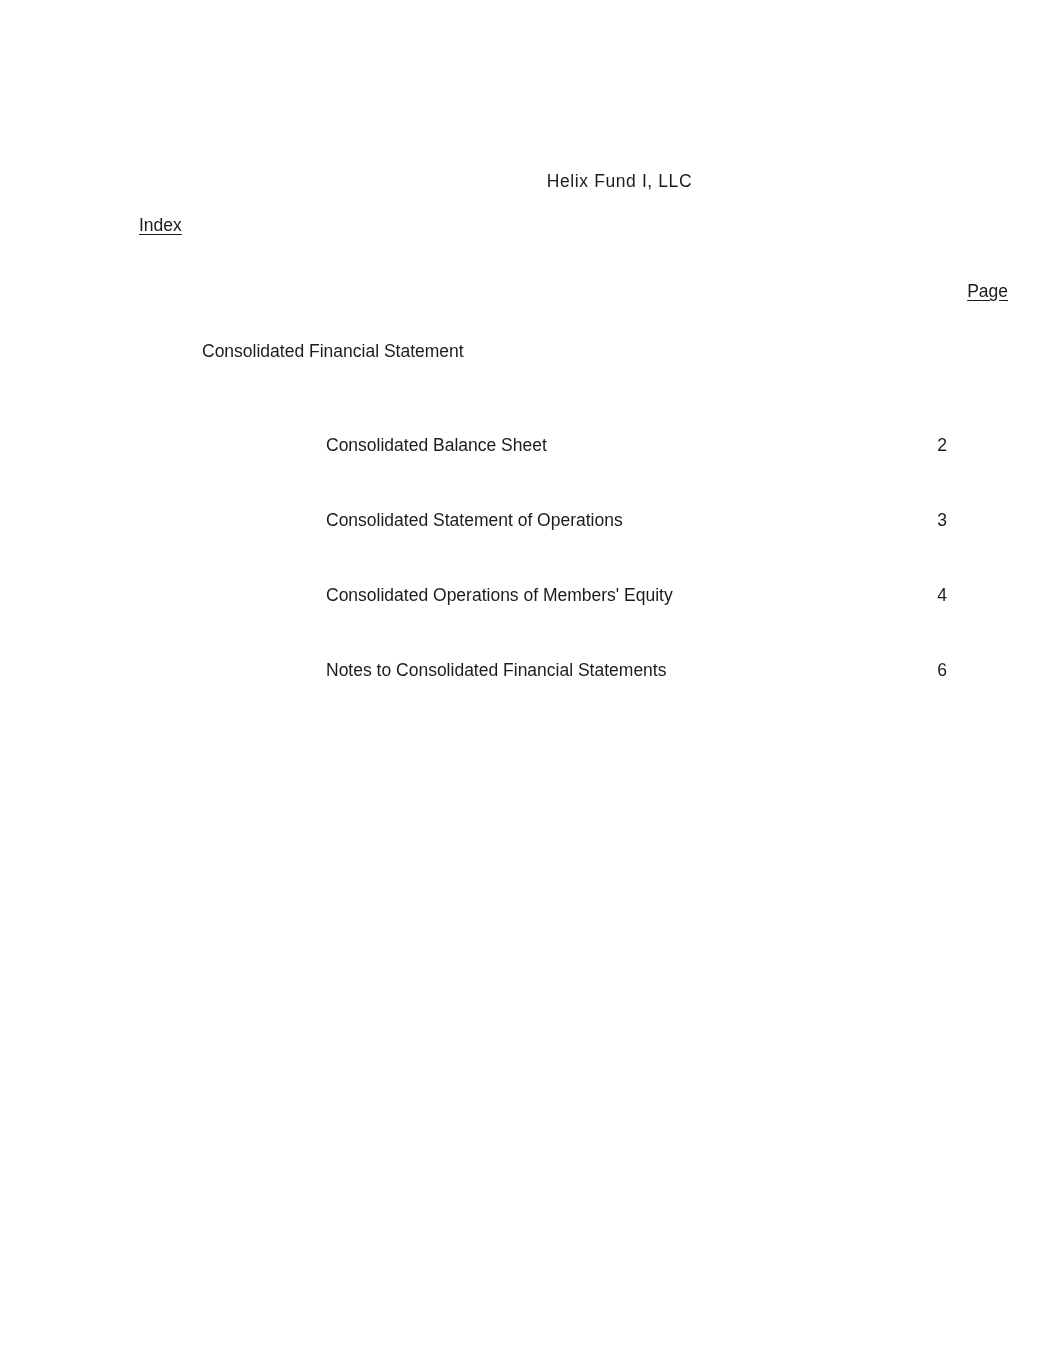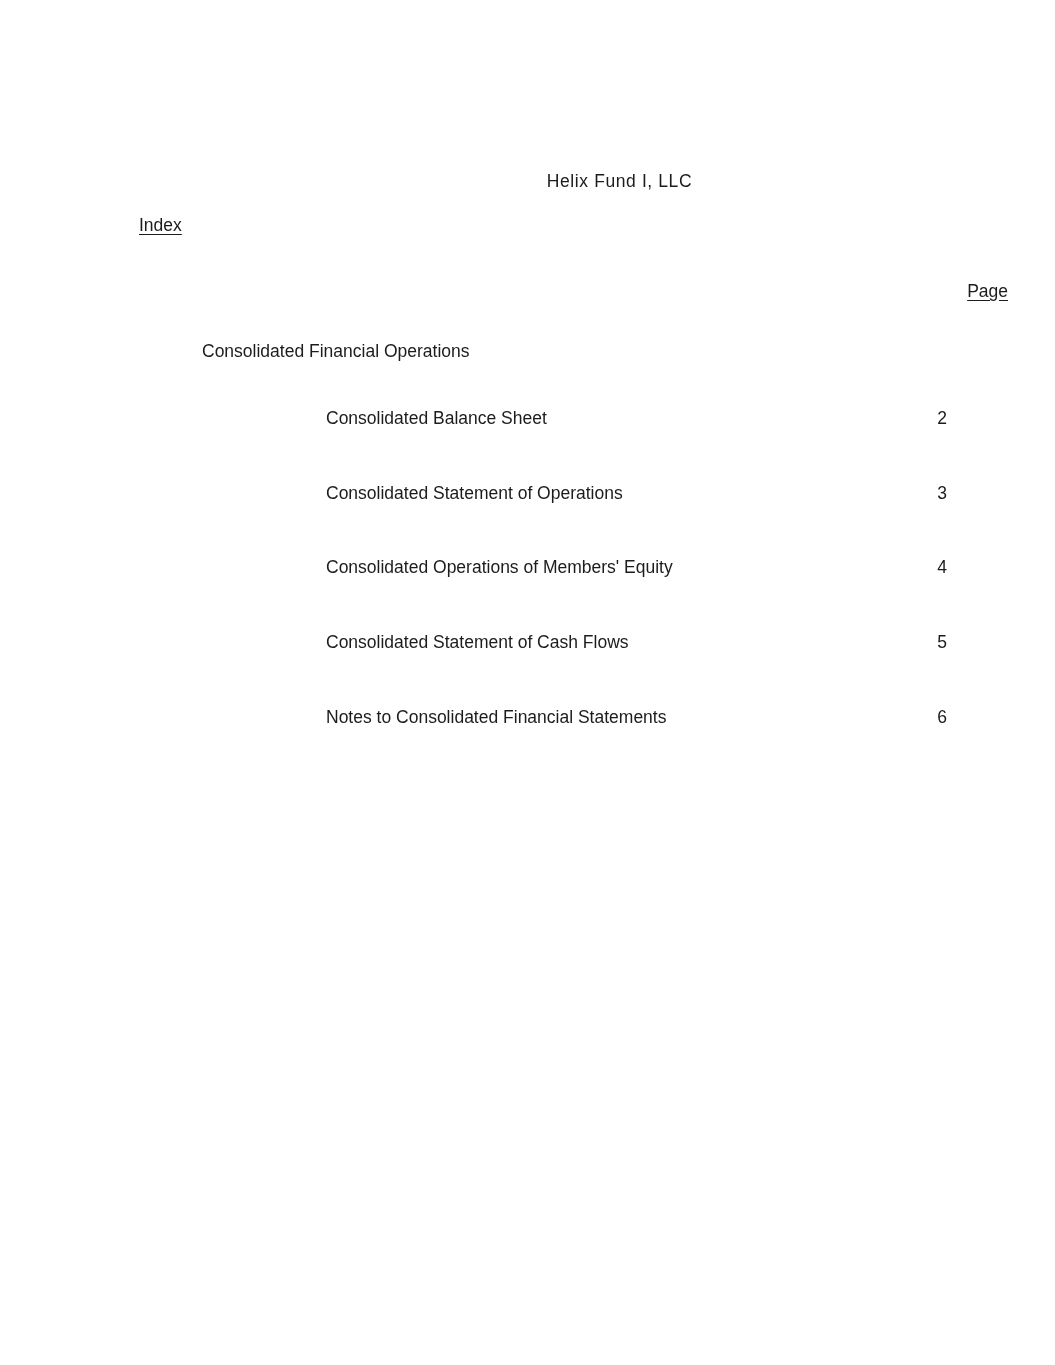--- a/index.html
+++ b/index.html
@@ -55,21 +55,21 @@
   }
   .entries {
     position: absolute;
     top: 293px;
     left: 156px;
     right: 92px;
   }
   .entry-row {
     display: flex;
     justify-content: space-between;
-    align-items: flex-end;
+    align-items: center;
     height: 59.75px;
     font-size: 17.5px;
   }
   .entry-label { text-align: left; }
   .entry-page { text-align: right; }
   .footer-page-number {
     position: absolute;
     top: 1313px;
     left: 0;
     width: 100%;
@@ -83,42 +83,38 @@
 <div class="page">
 
   <div class="doc-title">Helix Fund I, LLC</div>
 
   <div class="doc-subtitle">
     <span>Index</span>
   </div>
 
   <div class="page-col-header">Page</div>
 
-  <div class="section-heading">Consolidated Financial Operations</div>
+  <div class="section-heading">Consolidated Financial Statement</div>
 
   <div class="entries">
     <div class="entry-row">
       <span class="entry-label">Consolidated Balance Sheet</span>
       <span class="entry-page">2</span>
     </div>
 
     <div class="entry-row">
       <span class="entry-label">Consolidated Statement of Operations</span>
       <span class="entry-page">3</span>
     </div>
 
     <div class="entry-row">
       <span class="entry-label">Consolidated Operations of Members' Equity</span>
       <span class="entry-page">4</span>
     </div>
 
-    <div class="entry-row">
-      <span class="entry-label">Consolidated Statement of Cash Flows</span>
-      <span class="entry-page">5</span>
-    </div>
 
     <div class="entry-row">
       <span class="entry-label">Notes to Consolidated Financial Statements</span>
       <span class="entry-page">6</span>
     </div>
   </div>
 
   <div class="footer-page-number">1</div>
 
 </div>

